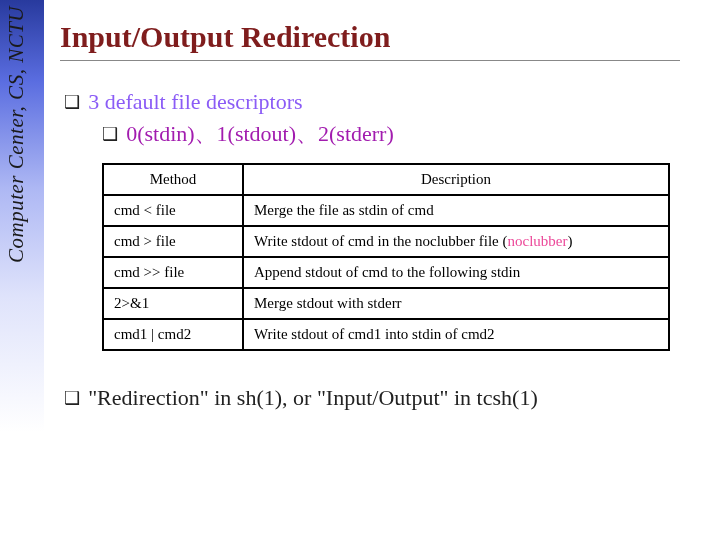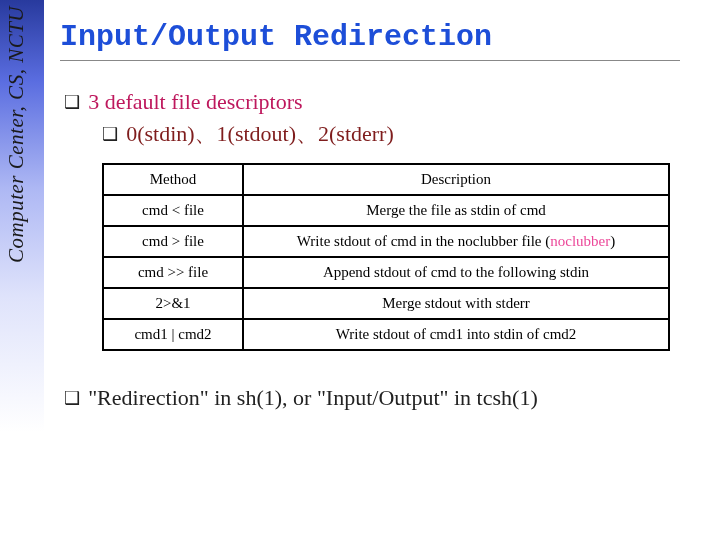--- a/index.html
+++ b/index.html
@@ -14,35 +14,35 @@
     writing-mode: vertical-rl; text-orientation: sideways;
     transform: rotate(180deg);
     font-style: italic; font-size: 21px; color: #1a1a1a;
     letter-spacing: 0.5px;
   }
   .page-num {
     position: absolute; left: 0; bottom: 12px; width: 44px; text-align: center;
     font-size: 16px; font-style: italic; color: #fff;
   }
   .content { position: absolute; left: 60px; top: 0; width: 650px; }
-  .title { font-size: 30px; color: #1d4ed8; margin-top: 20px; margin-bottom: 6px; font-family: Liberation Mono, monospace; }
+  .title { font-size: 30px; color: #7f1d1d; margin-top: 20px; margin-bottom: 6px; }
   .rule { border: none; border-top: 1px solid #888; width: 620px; margin-bottom: 28px; }
-  .bullet-1 { font-size: 22px; color: #be185d; margin-left: 4px; margin-bottom: 4px; }
-  .bullet-2 { font-size: 22px; color: #7f1d1d; margin-left: 42px; margin-bottom: 14px; }
+  .bullet-1 { font-size: 22px; color: #8b5cf6; margin-left: 4px; margin-bottom: 4px; }
+  .bullet-2 { font-size: 22px; color: #a21caf; margin-left: 42px; margin-bottom: 14px; }
   .bullet-1::before, .bullet-2::before, .bullet-bottom::before {
     content: "❑"; font-size: 18px; margin-right: 8px; color: #222;
     position: relative; top: -1px;
   }
   table.methods {
     border-collapse: collapse; margin-left: 42px; width: 568px;
     font-size: 15px;
     padding-left: 44px;
   }
   table.methods th, table.methods td {
-    border: 2px solid #000; padding: 6px 10px; text-align: center; font-weight: normal;
+    border: 2px solid #000; padding: 6px 10px; text-align: left; font-weight: normal;
   }
   table.methods th { text-align: center; }
   table.methods th:first-child { width: 140px; }
   .noclobber { color: #ec4899; }
   .bullet-bottom { font-size: 22px; color: #222; margin-left: 4px; margin-top: 34px; }
 </style>
 </head>
 <body>
 
 <div class="slide">

